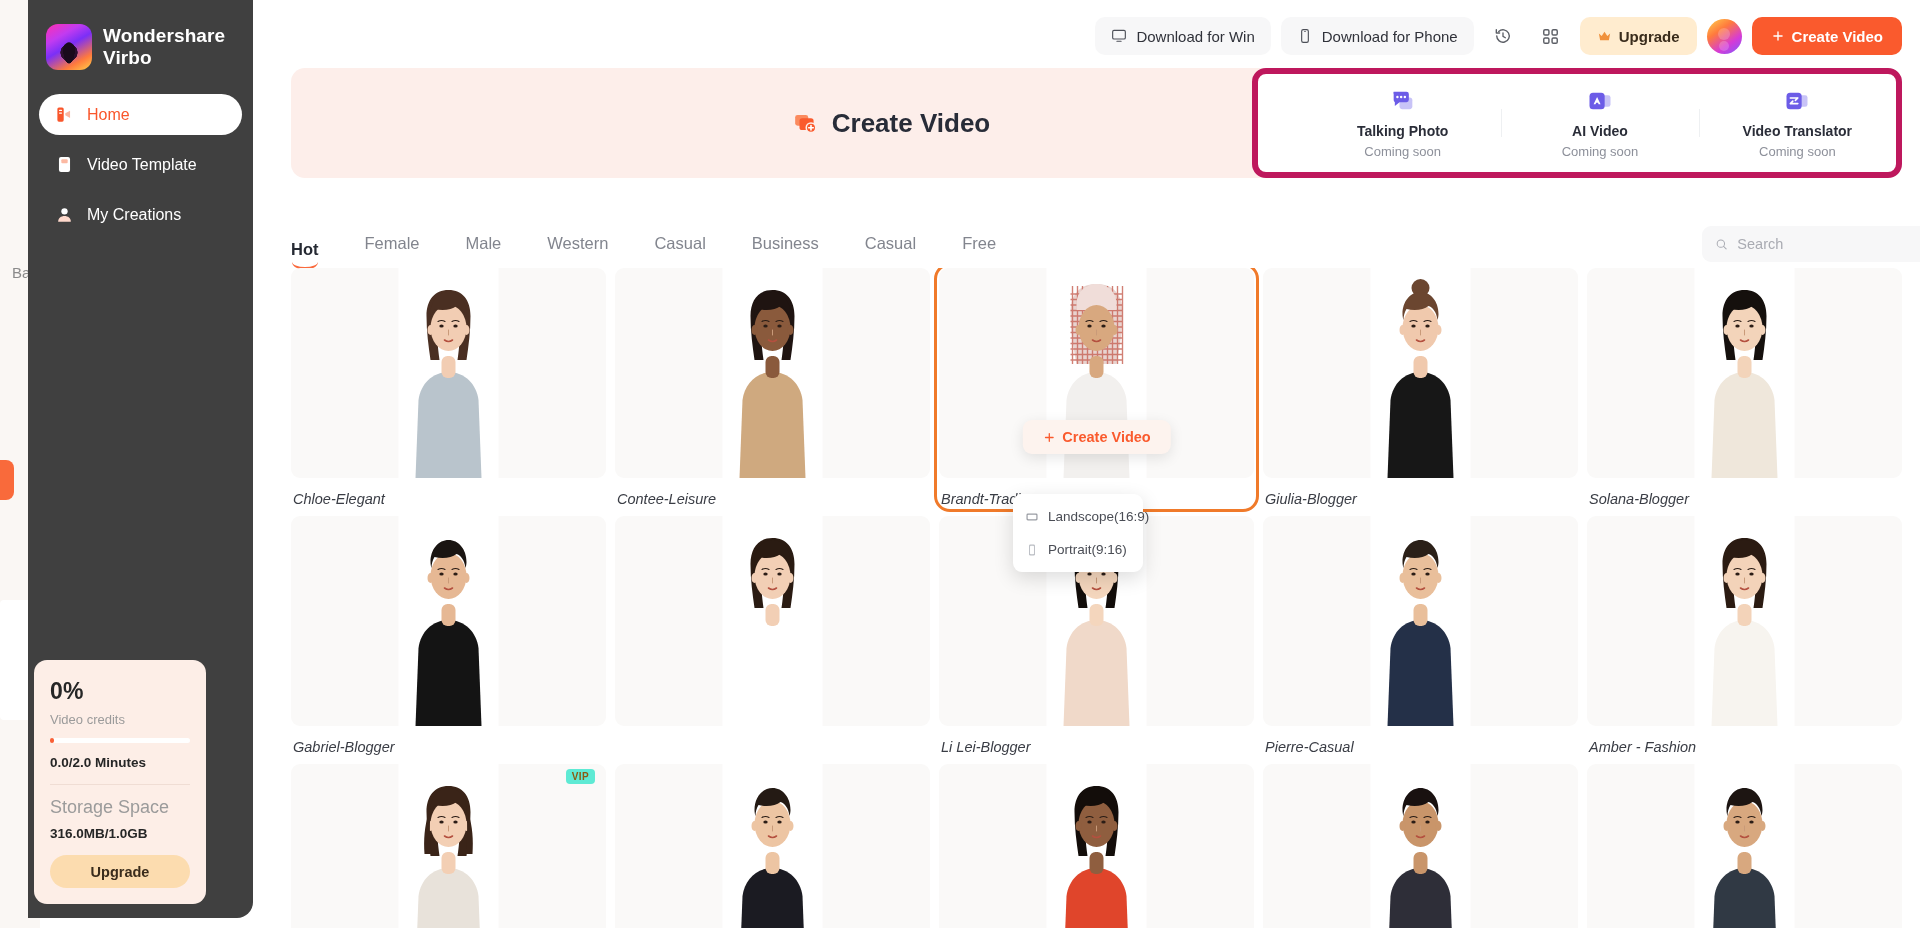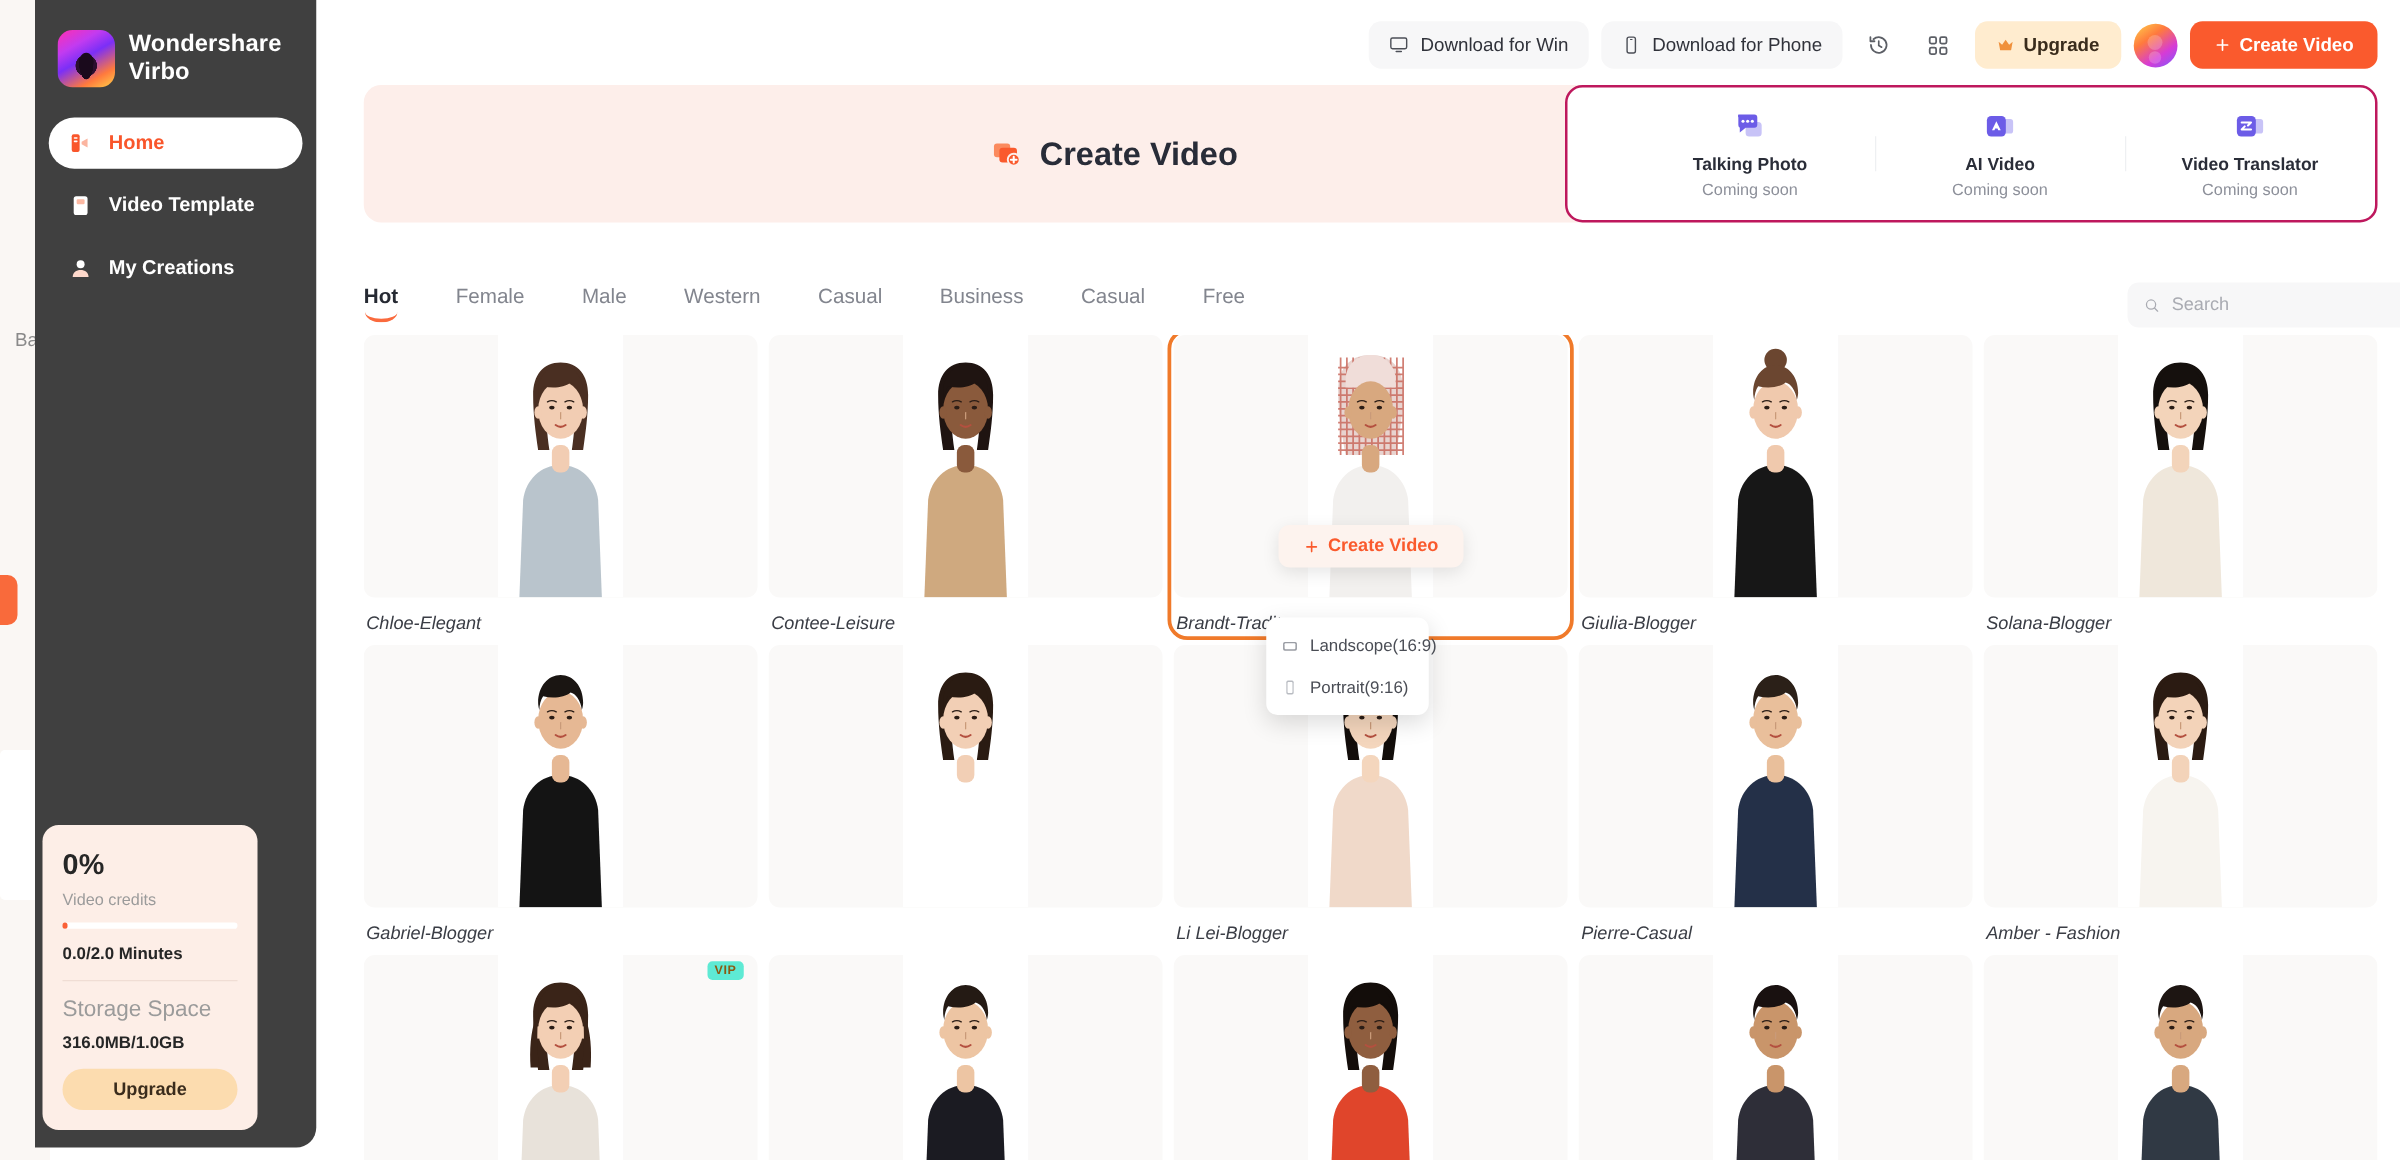--- a/index.html
+++ b/index.html
@@ -50,21 +50,21 @@
     transform:translate(-50%,-28%);
     background: radial-gradient(ellipse at 50% 30%, #1a0a1c 0 58%, rgba(26,10,28,0) 60%);
     border-radius:50% 50% 45% 45%;
   }
   .brand-name { color:#fff; font-size: 19px; font-weight: 700; line-height: 1.18; letter-spacing:.1px;}
 
   .nav { margin-top: 24px; padding: 0 11px; }
   .nav-item {
     display: flex; align-items: center; gap: 13px;
     height: 41px; padding: 0 16px; border-radius: 21px;
-    color: #fff; font-size: 16px; font-weight: 700; cursor: pointer;
+    color: #fff; font-size: 16px; font-weight: 400; cursor: pointer;
     margin-bottom: 9px;
   }
   .nav-item.active { background: #ffffff; color: #f9562b; }
   .nav-ico { width:19px; height:19px; flex:0 0 auto; display:block; }
 
   .credits-card {
     position: absolute; left: 6px; bottom: 14px; width: 172px;
     background: #fdeee7; border-radius: 13px; padding: 18px 16px 16px 16px;
   }
   .credits-pct { font-size: 23px; font-weight: 700; color: #262626; letter-spacing:.2px;}
@@ -116,37 +116,37 @@
     background: #fdeeea; border-radius: 14px;
     display:flex; align-items:center; justify-content:center; gap: 13px;
     cursor: pointer;
   }
   .hero-title { font-size: 26px; font-weight: 700; color: #282c38; }
   .hero-ico { width: 26px; height: 26px; }
 
   
   .features {
     position:absolute; right: 18px; top: 68px; width: 650px; height: 110px;
-    background: #fff; border: 2px solid #be185d; border-radius: 14px;
+    background: #fff; border: 6px solid #be185d; border-radius: 14px;
     display:flex; align-items:center;padding-left:46px;
   }
   .feature { flex:1; display:flex; flex-direction:column; align-items:center; justify-content:center; gap:5px; cursor:pointer; position:relative; }
   .feature + .feature::before { content:""; position:absolute; left:0; top:22px; bottom:22px; width:1px; background:#eef0f2; }
   .f-ico { width: 28px; height: 28px; margin-bottom: 3px; }
   .f-title { font-size: 14px; font-weight: 700; color:#2a2d38; }
   .f-sub { font-size: 13px; color:#8d909a; }
 
   
   .tabs { position:absolute; left: 21px; top: 228px; display:flex; align-items:center; gap: 0; }
   .tab {
     font-size: 16.5px; color: #82858e; padding: 0 26px 0 0; cursor:pointer; position:relative;
     margin-right: 20px;
   }
   .tab:last-child { margin-right:0; }
-  .tab.active { color:#262a33; font-weight:700; }
+  .tab.active { color:#262a33; font-weight:700;margin-top:12px; }
   .tab.active::after {
     content:""; position:absolute; left: 1px; bottom: -11px; width: 26px; height: 7px;
     border-bottom: 3px solid #fa6a3d; border-radius: 0 0 60% 60% / 0 0 100% 100%;
   }
 
   
   .search {
     position:absolute; right: -12px; top: 226px; width: 230px; height: 36px;
     background: #f7f7f8; border-radius: 9px; display:flex; align-items:center; gap:9px; padding: 0 13px;
   }

